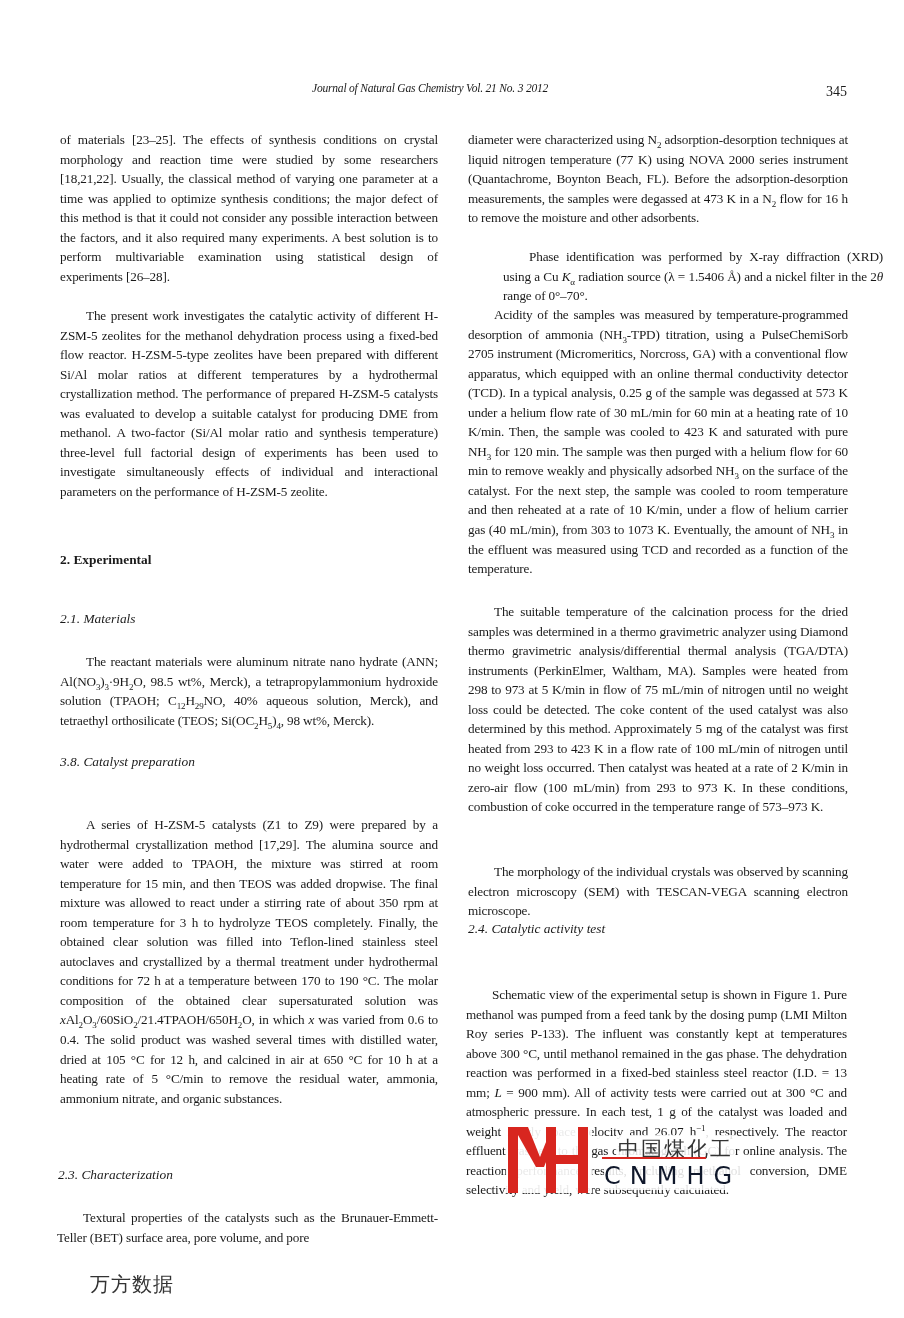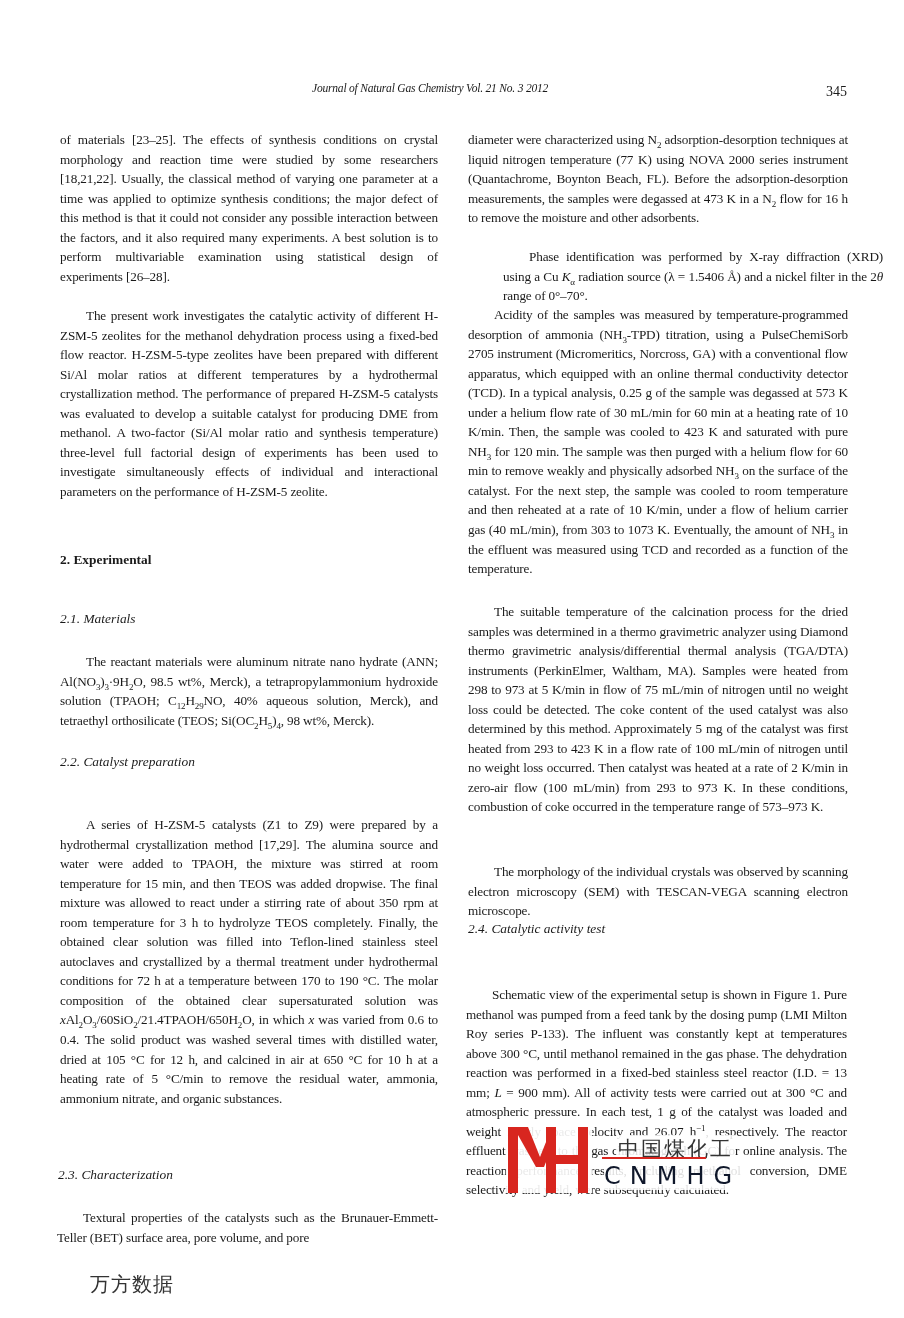--- a/index.html
+++ b/index.html
@@ -31,21 +31,21 @@
 <div class="para" style="left:60px; top:130px;">of materials [23–25]. The effects of synthesis conditions on crystal morphology and reaction time were studied by some researchers [18,21,22]. Usually, the classical method of varying one parameter at a time was applied to optimize synthesis conditions; the major defect of this method is that it could not consider any possible interaction between the factors, and it also required many experiments. A best solution is to perform multivariable examination using statistical design of experiments [26–28].</div>
 
 <div class="para indent" style="left:60px; top:306px;">The present work investigates the catalytic activity of different H-ZSM-5 zeolites for the methanol dehydration process using a fixed-bed flow reactor.  H-ZSM-5-type zeolites have been prepared with different Si/Al molar ratios at different temperatures by a hydrothermal crystallization method. The performance of prepared H-ZSM-5 catalysts was evaluated to develop a suitable catalyst for producing DME from methanol. A two-factor (Si/Al molar ratio and synthesis temperature) three-level full factorial design of experiments has been used to investigate simultaneously effects of individual and interactional parameters on the performance of H-ZSM-5 zeolite.</div>
 
 <div class="sec" style="left:60px; top:552px;">2. Experimental</div>
 
 <div class="subsec" style="left:60px; top:611px;">2.1. Materials</div>
 
 <div class="para indent" style="left:60px; top:652px;"><span>The reactant materials were aluminum nitrate nano hydrate (ANN; Al(NO</span><sub>3</sub><span>)</span><sub>3</sub><span>·9H</span><sub>2</sub><span>O, 98.5 wt%, Merck), a tetrapropylammonium hydroxide solution (TPAOH; C</span><sub>12</sub><span>H</span><sub>29</sub><span>NO, 40% aqueous solution, Merck), and tetraethyl orthosilicate (TEOS; Si(OC</span><sub>2</sub><span>H</span><sub>5</sub><span>)</span><sub>4</sub><span>, 98 wt%, Merck).</span></div>
 
-<div class="subsec" style="left:60px; top:754px;">2.2. Catalyst preparation</div>
+<div class="subsec" style="left:60px; top:754px;">3.8. Catalyst preparation</div>
 
 <div class="para indent" style="left:60px; top:815px;"><span>A series of H-ZSM-5 catalysts (Z1 to Z9) were prepared by a hydrothermal crystallization method [17,29].  The alumina source and water were added to TPAOH, the mixture was stirred at room temperature for 15 min, and then TEOS was added dropwise. The final mixture was allowed to react under a stirring rate of about 350 rpm at room temperature for 3 h to hydrolyze TEOS completely. Finally, the obtained clear solution was filled into Teflon-lined stainless steel autoclaves and crystallized by a thermal treatment under hydrothermal conditions for 72 h at a temperature between 170 to 190 °C. The molar composition of the obtained clear supersaturated solution was </span><i>x</i><span>Al</span><sub>2</sub><span>O</span><sub>3</sub><span>/60SiO</span><sub>2</sub><span>/21.4TPAOH/650H</span><sub>2</sub><span>O, in which </span><i>x</i><span> was varied from 0.6 to 0.4.  The solid product was washed several times with distilled water, dried at 105 °C for 12 h, and calcined in air at 650 °C for 10 h at a heating rate of 5 °C/min to remove the residual water, ammonia, ammonium nitrate, and organic substances.</span></div>
 
 <div class="subsec" style="left:58px; top:1167px;">2.3. Characterization</div>
 
 <div class="para indent" style="left:57px; top:1208px; width:381px;">Textural properties of the catalysts such as the Brunauer-Emmett-Teller (BET) surface area, pore volume, and pore</div>
 
 <div class="para" style="left:468px; top:130px; width:380px;"><span>diameter were characterized using N</span><sub>2</sub><span> adsorption-desorption techniques at liquid nitrogen temperature (77 K) using NOVA 2000 series instrument (Quantachrome, Boynton Beach, FL). Before the adsorption-desorption measurements, the samples were degassed at 473 K in a N</span><sub>2</sub><span> flow for 16 h to remove the moisture and other adsorbents.</span></div>
 
 <div class="para indent" style="left:492px; top:247px; width:380px;margin-left:11px;"><span>Phase identification was performed by X-ray diffraction (XRD) using a Cu </span><i>K</i><sub>α</sub><span> radiation source (λ = 1.5406 Å) and a nickel filter in the 2</span><i>θ</i><span> range of 0°–70°.</span></div>

